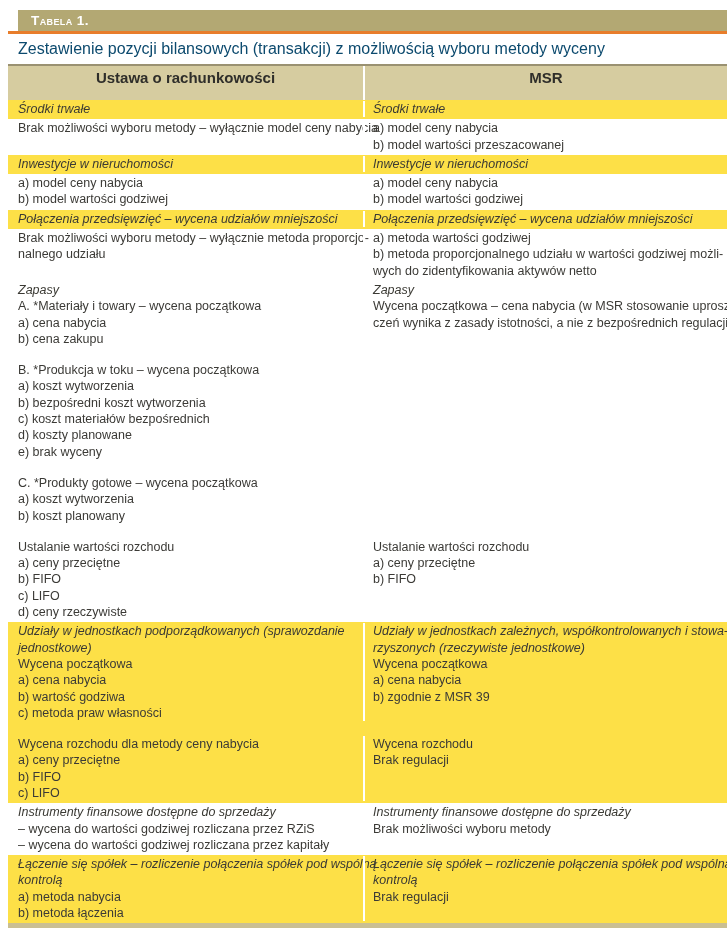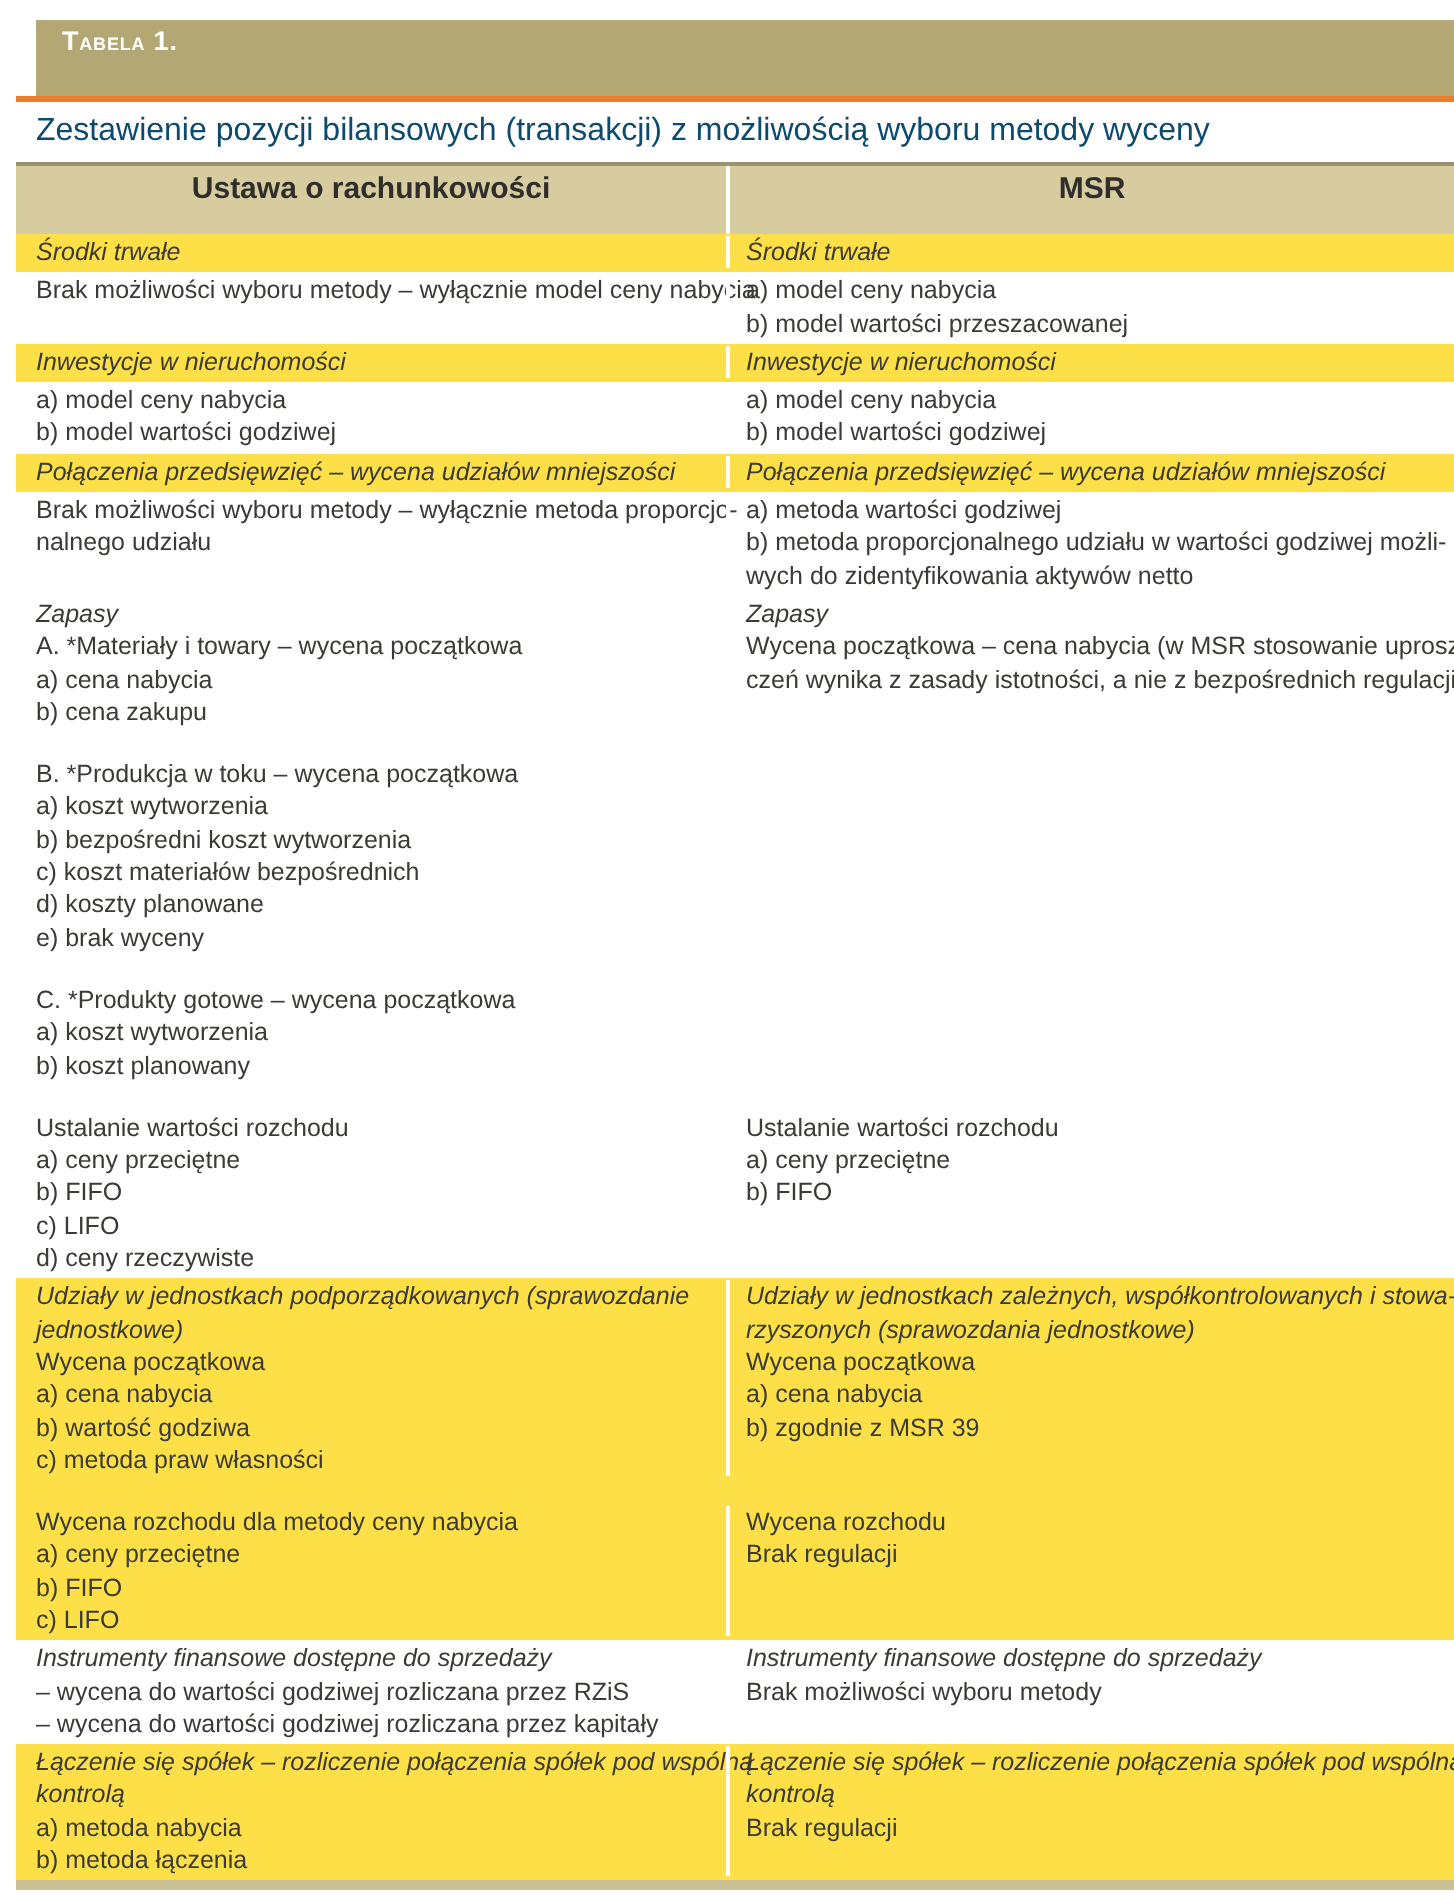--- a/index.html
+++ b/index.html
@@ -3,21 +3,21 @@
 <meta charset="utf-8">
 <style>
   html,body{margin:0;padding:0;}
   body{
     width:727px;height:950px;overflow:hidden;background:#ffffff;
     font-family:"Liberation Sans","DejaVu Sans",sans-serif;
     color:#3b3a36;position:relative;
   }
   .titlebar{
     margin:10px 0 0 18px;background:#b3a873;color:#ffffff;
-    font-weight:bold;font-size:13.5px;line-height:21px;height:38px;
+    font-weight:bold;font-size:13.5px;line-height:21px;height:21px;
     padding-left:13px;font-variant:small-caps;letter-spacing:.4px;
   }
   .orange-rule{height:3px;background:#e87d2b;margin-left:8px;}
   .caption{margin:6px 2px 6px 18px;font-size:16px;color:#0c4a6e;}
   .tbl{margin:0 0 0 8px;border-top:2px solid #9a9171;font-size:12.5px;}
   .thead{display:grid;grid-template-columns:355px 1fr;background:#d6cca0;}
   .thead .hc{
     text-align:center;font-weight:bold;font-size:15px;
     padding:3px 0 14px 0;color:#2f2e2a;
   }
@@ -167,21 +167,21 @@
         </div>
       </div>
       <div class="section tan">
         <div class="trow">
           <div class="cell l">
             <div class="line i">Udziały w jednostkach podporządkowanych (sprawozdanie</div>
             <div class="line i">jednostkowe)</div>
           </div>
           <div class="cell r">
             <div class="line i">Udziały w jednostkach zależnych, współkontrolowanych i stowa-</div>
-            <div class="line i">rzyszonych (sprawozdania jednostkowe)</div>
+            <div class="line i">rzyszonych (rzeczywiste jednostkowe)</div>
           </div>
         </div>
         <div class="trow">
           <div class="cell l">
             <div class="line">Wycena początkowa</div>
             <div class="line">a) cena nabycia</div>
             <div class="line">b) wartość godziwa</div>
             <div class="line">c) metoda praw własności</div>
           </div>
           <div class="cell r">

